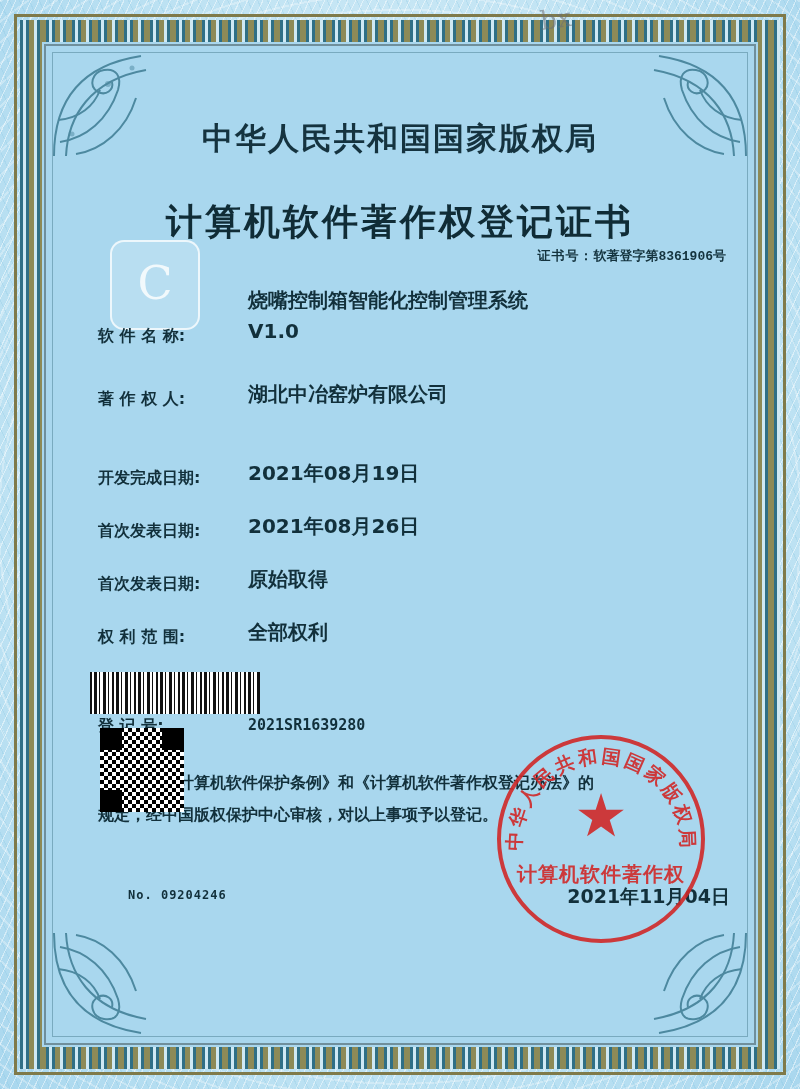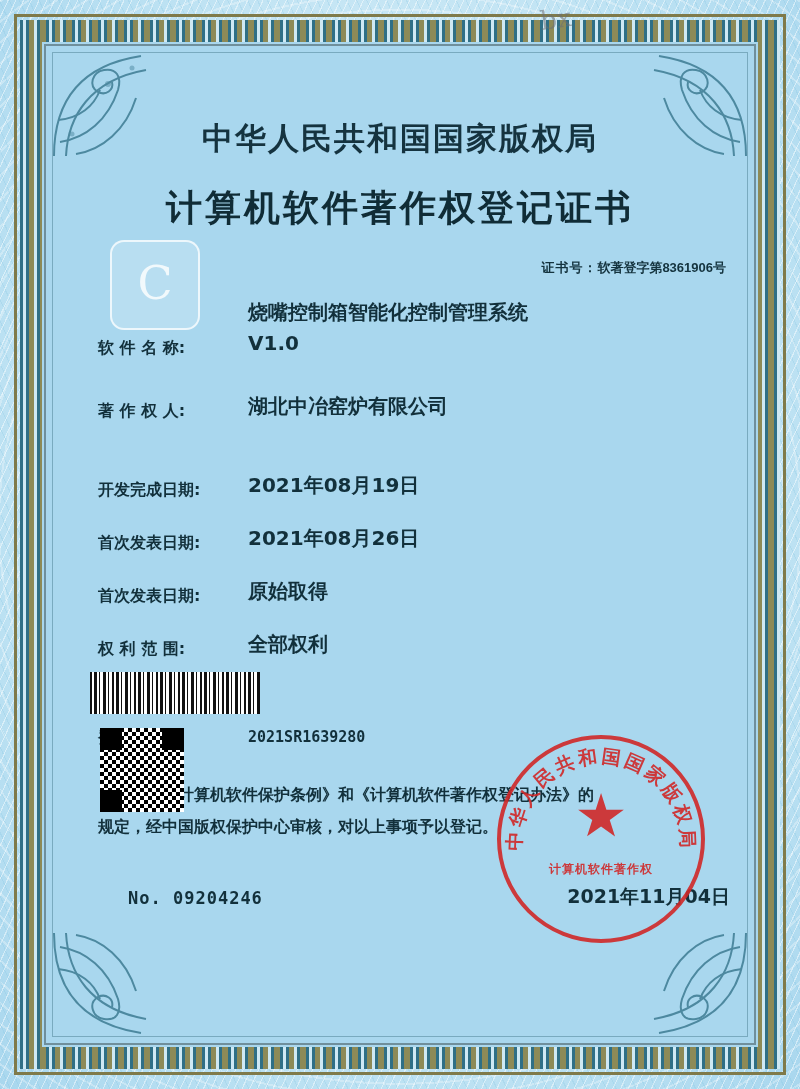--- a/index.html
+++ b/index.html
@@ -80,27 +80,27 @@
     font-family:"DejaVu Sans", sans-serif;
     font-size:31px;font-weight:bold;color:#15333f;
     letter-spacing:2px;
     margin-top:58px;
   }
   .main-title{
     text-align:center;
     font-family:"DejaVu Sans", sans-serif;
     font-size:36px;font-weight:bold;color:#102c36;
     letter-spacing:3px;
-    margin-top:24px;
+    margin-top:38px;
   }
   .cert-no{
     text-align:right;
     font-size:13px;color:#14333e;
-    margin-top:26px;margin-right:4px;
-    font-family:Liberation Sans, sans-serif;
+    margin-right:4px;
+    font-family:Liberation Mono, monospace;
     font-weight:bold;
   }
   .cert-no .lbl{letter-spacing:1px;}
 
   
   .badge-wm{
     position:absolute;left:40px;top:180px;width:86px;height:86px;
     border-radius:14px;
     border:2px solid rgba(255,255,255,.75);
     background:rgba(255,255,255,.18);
@@ -159,21 +159,21 @@
       linear-gradient(#000,#000) 69px 7px/8px 8px no-repeat,
       linear-gradient(#000,#000) 0 62px/22px 22px no-repeat,
       linear-gradient(#fff,#fff) 4px 66px/14px 14px no-repeat,
       linear-gradient(#000,#000) 7px 69px/8px 8px no-repeat,
       repeating-conic-gradient(#000 0 25%, #fff 0 50%) 0 0/8px 8px,
       #fff;
   }
   .serial{
     position:absolute;left:128px;top:888px;
     font-family:"DejaVu Sans Mono", monospace;
-    font-size:17px;color:#12303b;font-weight:bold;letter-spacing:1px;
+    font-size:12px;color:#12303b;font-weight:bold;letter-spacing:1px;
   }
   .issue-date{
     position:absolute;right:70px;top:884px;
     font-family:"DejaVu Sans", sans-serif;
     font-size:19px;font-weight:bold;color:#12303b;margin-left:6px;
   }
 
   
   .seal{
     position:absolute;right:95px;top:735px;
@@ -186,21 +186,21 @@
     position:absolute;inset:0;
   }
   .seal .ring-text svg{width:100%;height:100%;}
   .seal .star{
     position:absolute;left:50%;top:38%;transform:translate(-50%,-50%);
     font-size:52px;line-height:1;color:#d02828;
   }
   .seal .l1,.seal .l2{
     position:absolute;left:0;right:0;text-align:center;
     font-family:"DejaVu Sans", sans-serif;
-    font-weight:bold;font-size:12px;letter-spacing:1px;
+    font-weight:bold;font-size:20px;letter-spacing:1px;
   }
   .seal .l1{top:122px;}
   .seal .l2{top:146px;}
 
   .scribble{
     position:absolute;left:540px;top:4px;
     font-family:"DejaVu Serif", serif;
     font-size:26px;color:#6b6f74;opacity:.55;
     transform:rotate(-8deg);
   }

